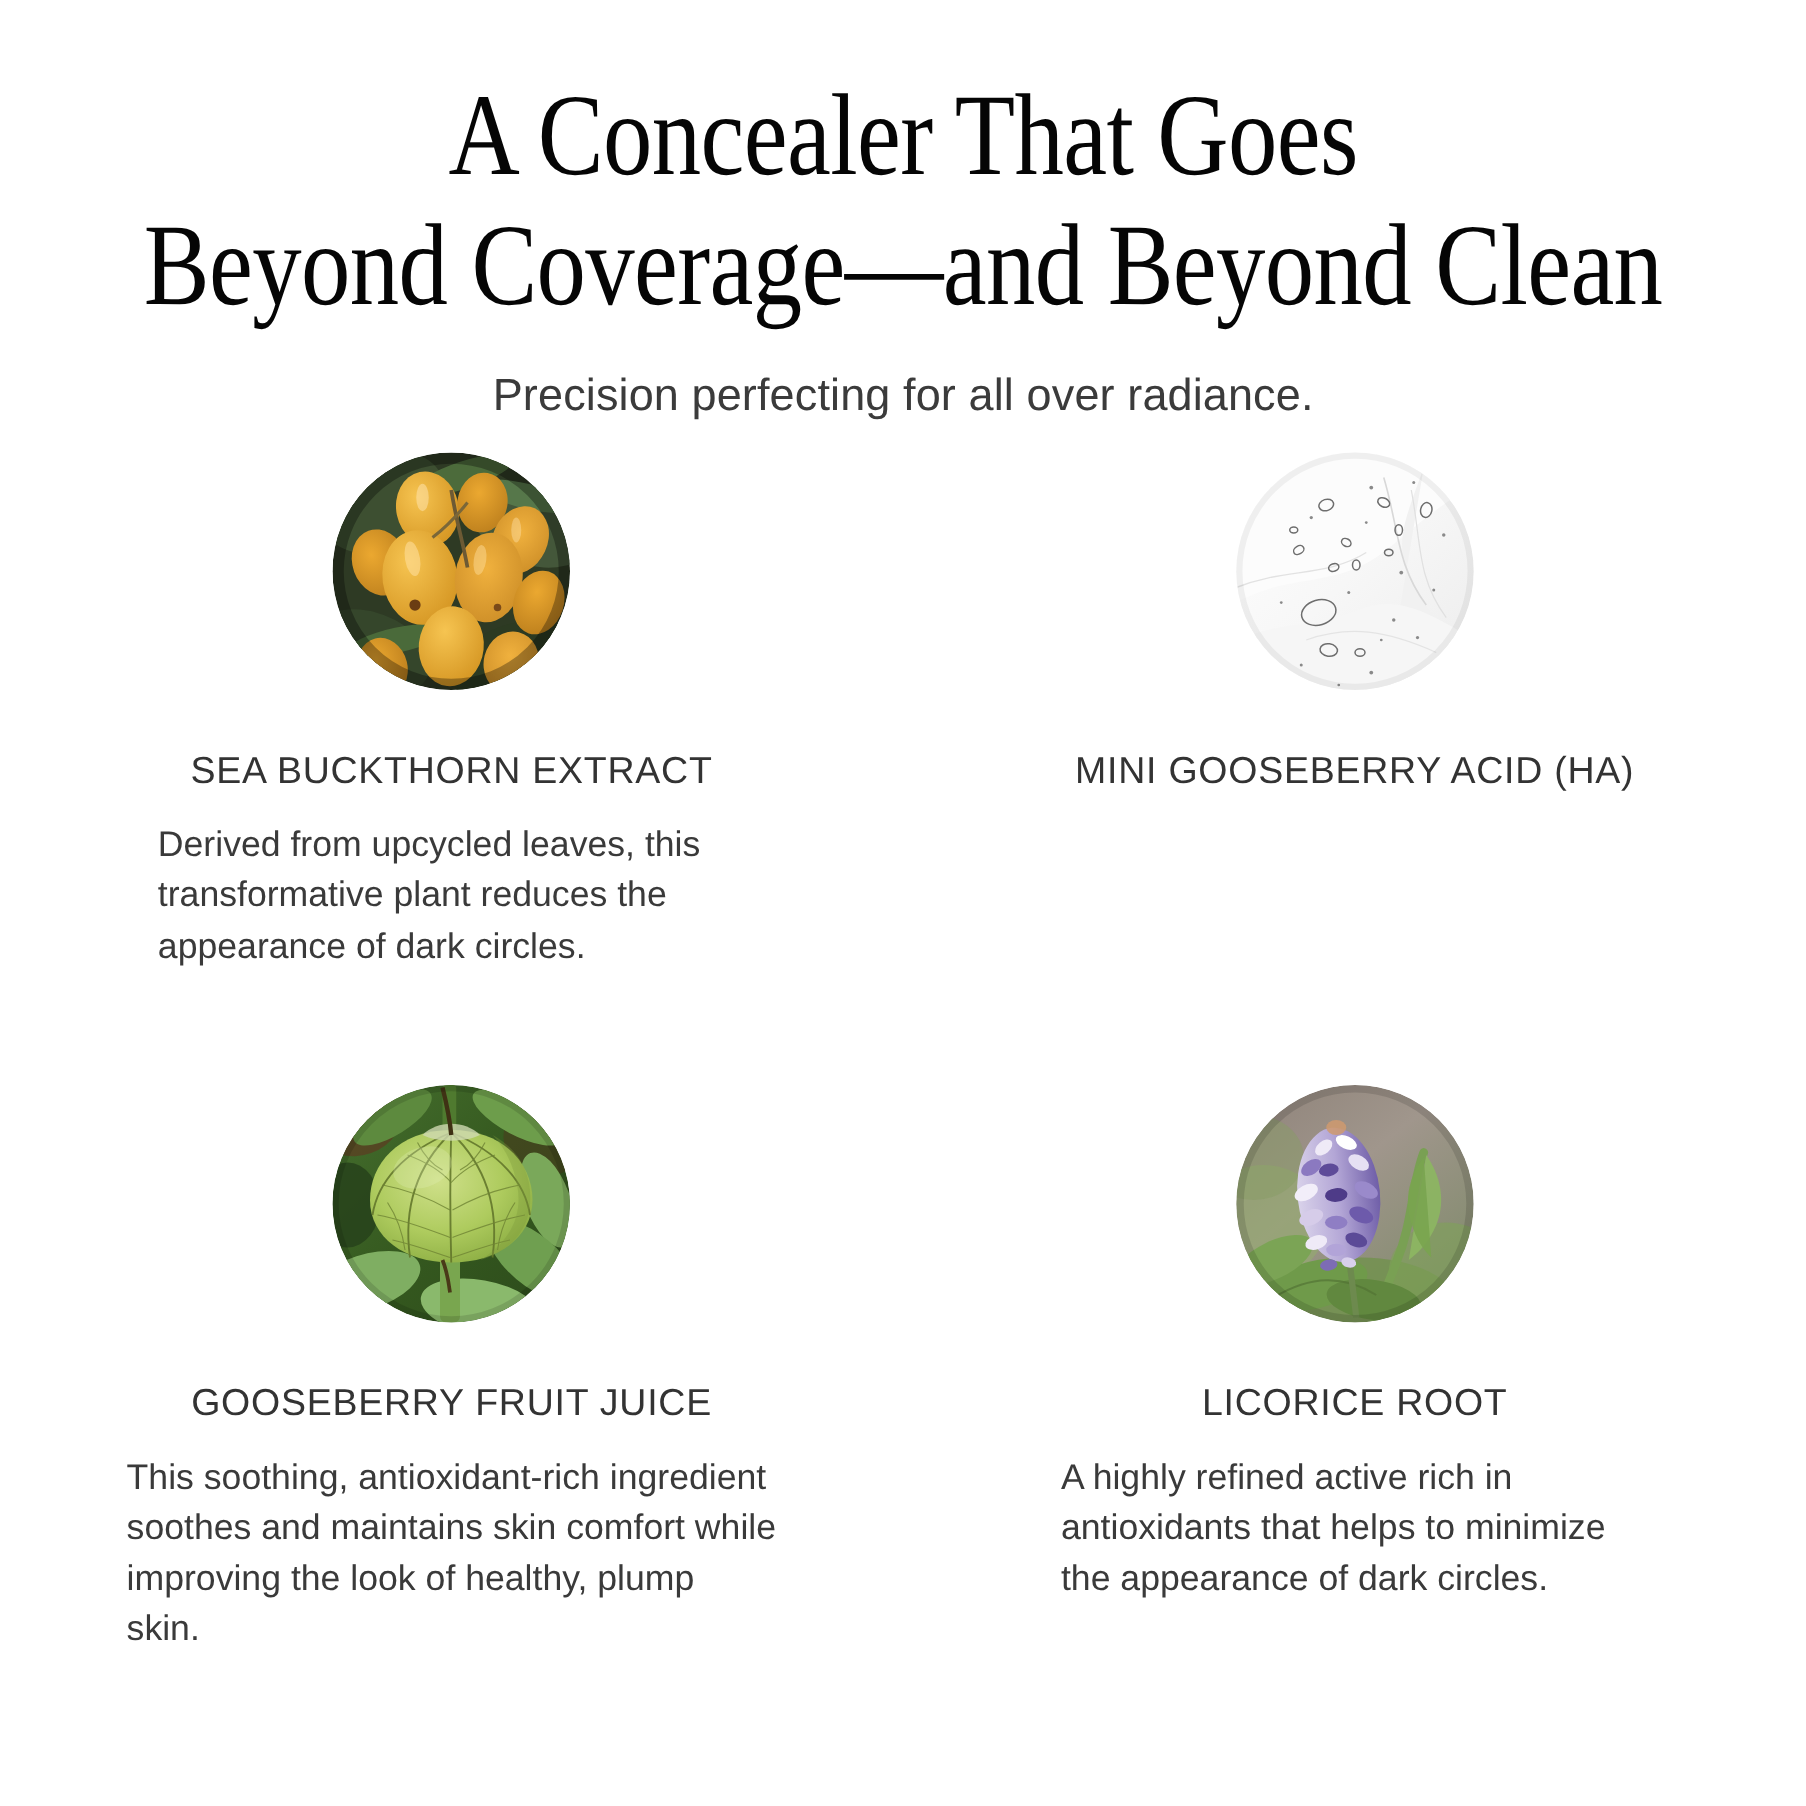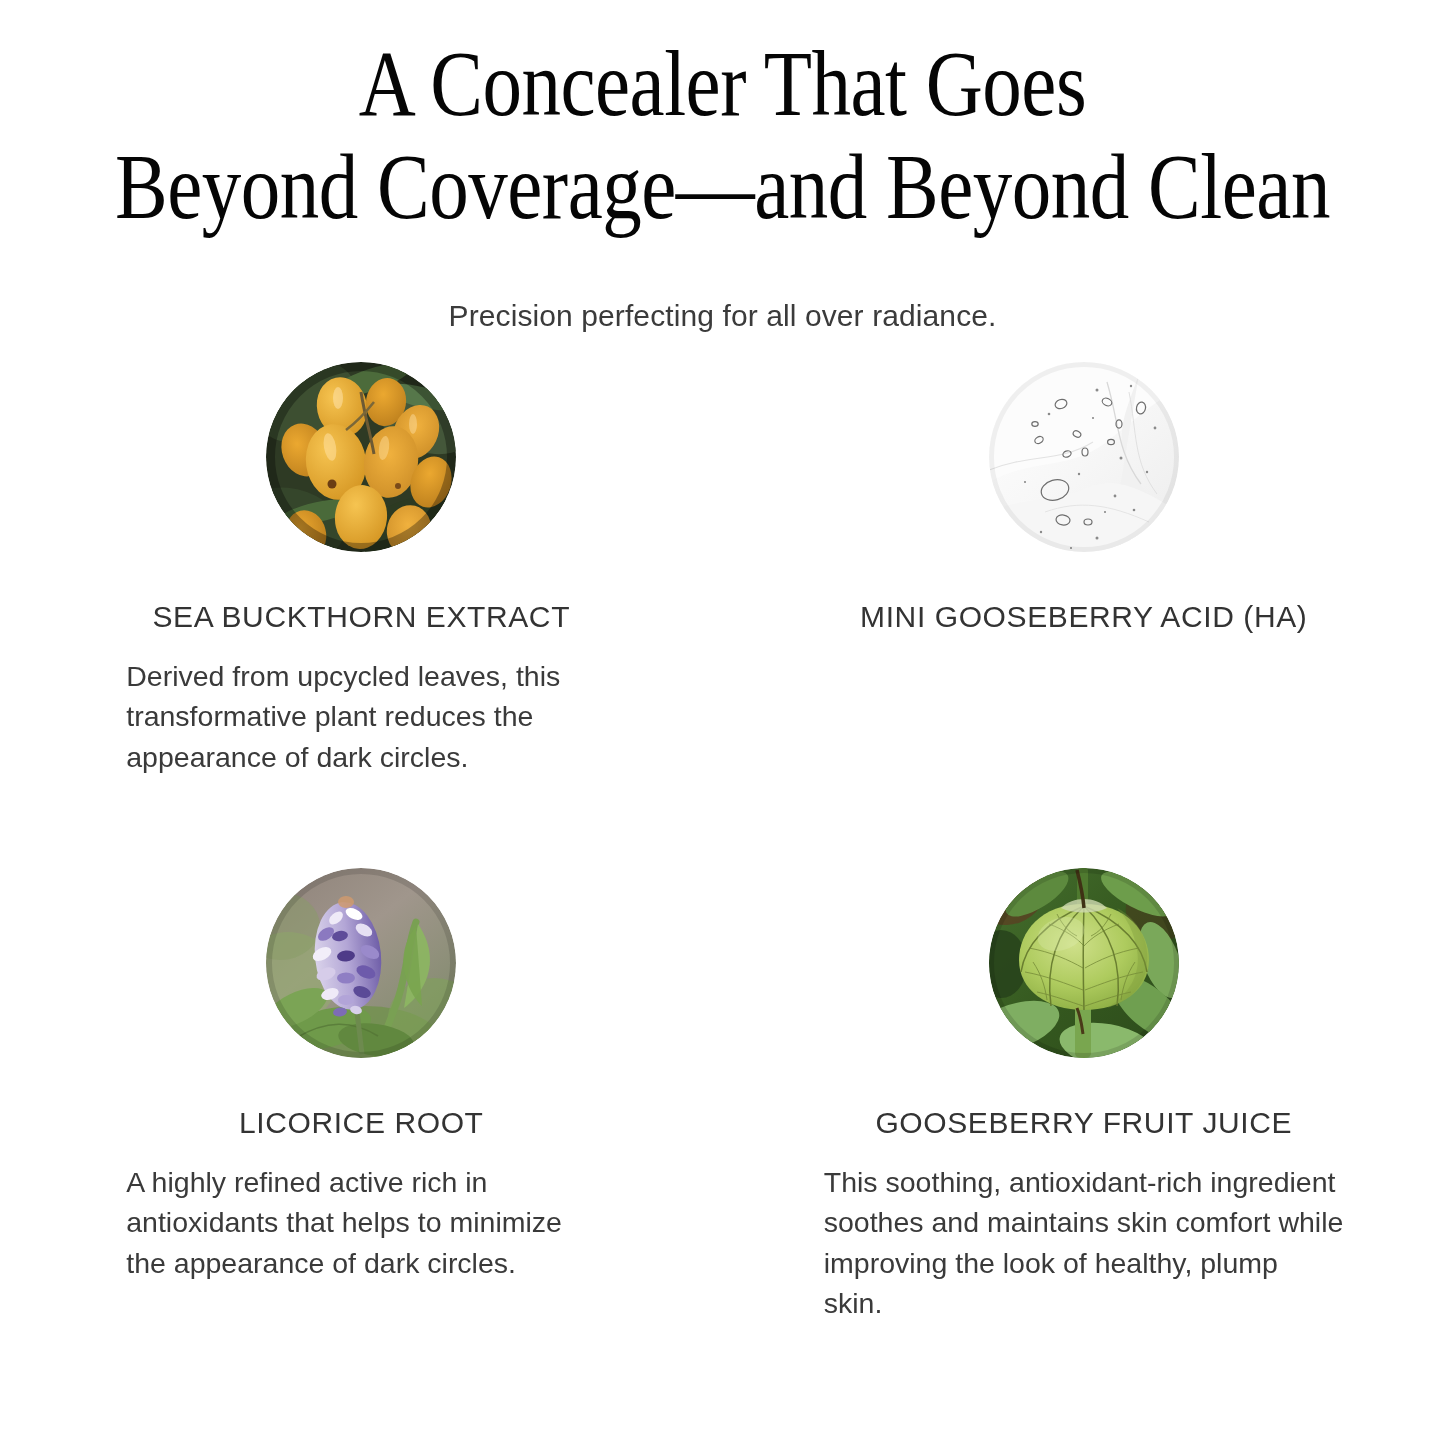--- a/index.html
+++ b/index.html
@@ -16,43 +16,43 @@
 
   .page {
     position: relative;
     width: 1445px;
     height: 1445px;
     box-sizing: border-box;
   }
 
   
   .header {
-    padding-top: 32px;
+    padding-top: 58px;
     text-align: center;
   }
   .headline {
     font-family: "Liberation Serif", "DejaVu Serif", serif;
     font-size: 79px;
     line-height: 1.12;
     font-weight: 400;
     color: #050505;
     letter-spacing: -0.5px;
     margin: 0 auto;
     max-width: 1260px;
     transform: scaleY(1.18);
     transform-origin: top center;
   }
   .headline .line {
     display: block;
     white-space: nowrap;
   }
   .subhead {
-    margin-top: 90px;
+    margin-top: 60px;
     font-family: "Liberation Sans", sans-serif;
-    font-size: 30px;
+    font-size: 36px;
     font-weight: 400;
     color: #3b3b3b;
     letter-spacing: 0.1px;
   }
 
   
   .grid {
     position: absolute;
     top: 362px;
     left: 0;
@@ -239,20 +239,99 @@
               <circle cx="158" cy="110" r="1.2"></circle>
                 <circle cx="82" cy="186" r="1.1"></circle>
             </g>
             <circle cx="95" cy="95" r="95" fill="none" stroke="rgba(0,0,0,0.05)" stroke-width="10"></circle>
           </g>
         </svg>
       </div>
       <div class="card-title">MINI GOOSEBERRY ACID (HA)</div>
     </div>
 
+    <div class="card col-right row-bottom">
+      <div class="circle-wrap">
+        <svg width="190" height="190" viewBox="0 0 190 190" xmlns="http://www.w3.org/2000/svg">
+          <defs>
+            <clipPath id="cl4">
+                <circle cx="95" cy="95" r="95"></circle>
+              </clipPath>
+            <radialGradient id="husk" cx="0.42" cy="0.38" r="0.72">
+              <stop offset="0" stop-color="#cfe08a"></stop>
+              <stop offset="0.55" stop-color="#aecb5e"></stop>
+              <stop offset="1" stop-color="#87a93f"></stop>
+            </radialGradient>
+            <linearGradient id="gbbg" x1="0" y1="0" x2="1" y2="1">
+              <stop offset="0" stop-color="#46702f"></stop>
+              <stop offset="0.5" stop-color="#35591f"></stop>
+              <stop offset="1" stop-color="#2c4a1b"></stop>
+            </linearGradient>
+          </defs>
+          <g clip-path="url(#cl4)">
+            <rect width="190" height="190" fill="url(#gbbg)"></rect>
+
+            <ellipse cx="22" cy="30" rx="34" ry="26" fill="#5c3e22" opacity="0.75" transform="rotate(-20 22 30)"></ellipse>
+            <ellipse cx="168" cy="44" rx="32" ry="28" fill="#4b3a1e" opacity="0.55" transform="rotate(25 168 44)"></ellipse>
+            <ellipse cx="12" cy="96" rx="26" ry="34" fill="#26401a" opacity="0.8"></ellipse>
+
+            <ellipse cx="48" cy="26" rx="36" ry="14" fill="#5d8a3e" transform="rotate(-32 48 26)"></ellipse>
+            <ellipse cx="148" cy="26" rx="40" ry="14" fill="#6d9d4b" transform="rotate(28 148 26)"></ellipse>
+            <ellipse cx="172" cy="92" rx="40" ry="18" fill="#7aa85a" transform="rotate(70 172 92)"></ellipse>
+            <ellipse cx="160" cy="140" rx="44" ry="20" fill="#6f9f50" transform="rotate(40 160 140)"></ellipse>
+            <ellipse cx="26" cy="158" rx="46" ry="22" fill="#7fae62" transform="rotate(-18 26 158)"></ellipse>
+            <ellipse cx="118" cy="178" rx="48" ry="22" fill="#8ab96c" transform="rotate(10 118 178)"></ellipse>
+
+            <rect x="88" y="0" width="11" height="44" fill="#4f7a2f" rx="3"></rect>
+            <rect x="86" y="124" width="16" height="66" fill="#79a64f" rx="5"></rect>
+
+            <path d="M95 36
+                     C 52 36, 30 64, 30 92
+                     C 30 122, 58 142, 95 142
+                     C 132 142, 160 122, 160 92
+                     C 160 64, 138 36, 95 36 Z" fill="url(#husk)"></path>
+
+            <g stroke="#63772c" stroke-width="1.5" fill="none" opacity="0.9">
+              <path d="M95 36 C 94 70, 94 106, 95 142"></path>
+              <path d="M95 38 C 70 62, 56 94, 62 138"></path>
+              <path d="M95 38 C 120 62, 134 94, 128 138"></path>
+              <path d="M95 38 C 56 54, 36 78, 32 104"></path>
+              <path d="M95 38 C 134 54, 154 78, 158 104"></path>
+            </g>
+            <g stroke="#6f8434" stroke-width="0.9" fill="none" opacity="0.8">
+              <path d="M60 56 C 76 62, 88 70, 95 78"></path>
+              <path d="M130 56 C 114 62, 102 70, 95 78"></path>
+              <path d="M40 80 C 62 84, 80 92, 94 100"></path>
+              <path d="M150 80 C 128 84, 110 92, 96 100"></path>
+              <path d="M36 104 C 58 108, 78 116, 94 122"></path>
+              <path d="M154 104 C 132 108, 112 116, 96 122"></path>
+              <path d="M48 124 C 66 128, 82 134, 94 138"></path>
+              <path d="M142 124 C 124 128, 108 134, 96 138"></path>
+              <path d="M68 46 C 74 58, 80 64, 88 68"></path>
+              <path d="M122 46 C 116 58, 110 64, 102 68"></path>
+              <path d="M44 94 C 52 106, 56 118, 58 132"></path>
+              <path d="M146 94 C 138 106, 134 118, 132 132"></path>
+            </g>
+
+            <ellipse cx="72" cy="66" rx="24" ry="16" fill="#e3efb6" opacity="0.28" transform="rotate(-18 72 66)"></ellipse>
+
+            <path d="M128 40 C 150 52, 160 72, 158 96 C 156 118, 140 134, 118 140 C 142 126, 152 104, 148 82 C 145 64, 138 50, 128 40 Z" fill="#7e9a3c" opacity="0.35"></path>
+
+            <path d="M72 40 C 84 28, 106 28, 118 40 C 106 46, 84 46, 72 40 Z" fill="#cfd9b2" opacity="0.8"></path>
+            <path d="M88 2 C 92 18, 94 28, 95 40" stroke="#3f3114" stroke-width="3.5" fill="none"></path>
+
+            <path d="M88 140 C 92 150, 93 158, 94 166" stroke="#4a3a18" stroke-width="3" fill="none"></path>
+            <circle cx="95" cy="95" r="95" fill="none" stroke="rgba(0,0,0,0.12)" stroke-width="10"></circle>
+          </g>
+        </svg>
+      </div>
+      <div class="card-title">GOOSEBERRY FRUIT JUICE</div>
+      <div class="card-body">This soothing, antioxidant-rich ingredient soothes and maintains skin comfort while improving the look of healthy, plump skin.</div>
+    </div>
+
     <div class="card col-left row-bottom">
       <div class="circle-wrap">
         <svg width="190" height="190" viewBox="0 0 190 190" xmlns="http://www.w3.org/2000/svg">
           <defs>
             <clipPath id="cl3">
                 <circle cx="95" cy="95" r="95"></circle>
               </clipPath>
             <linearGradient id="lbg" x1="0" y1="0" x2="0.8" y2="1">
               <stop offset="0" stop-color="#8e8279"></stop>
               <stop offset="0.45" stop-color="#a0968c"></stop>
@@ -304,93 +383,14 @@
             </g>
             <ellipse cx="80" cy="34" rx="8" ry="6" fill="#cf9a6e" opacity="0.85"></ellipse>
             <circle cx="95" cy="95" r="95" fill="none" stroke="rgba(0,0,0,0.12)" stroke-width="12"></circle>
           </g>
         </svg>
       </div>
       <div class="card-title">LICORICE ROOT</div>
       <div class="card-body">A highly refined active rich in antioxidants that helps to minimize the appearance of dark circles.</div>
     </div>
 
-    <div class="card col-right row-bottom">
-      <div class="circle-wrap">
-        <svg width="190" height="190" viewBox="0 0 190 190" xmlns="http://www.w3.org/2000/svg">
-          <defs>
-            <clipPath id="cl4">
-                <circle cx="95" cy="95" r="95"></circle>
-              </clipPath>
-            <radialGradient id="husk" cx="0.42" cy="0.38" r="0.72">
-              <stop offset="0" stop-color="#cfe08a"></stop>
-              <stop offset="0.55" stop-color="#aecb5e"></stop>
-              <stop offset="1" stop-color="#87a93f"></stop>
-            </radialGradient>
-            <linearGradient id="gbbg" x1="0" y1="0" x2="1" y2="1">
-              <stop offset="0" stop-color="#46702f"></stop>
-              <stop offset="0.5" stop-color="#35591f"></stop>
-              <stop offset="1" stop-color="#2c4a1b"></stop>
-            </linearGradient>
-          </defs>
-          <g clip-path="url(#cl4)">
-            <rect width="190" height="190" fill="url(#gbbg)"></rect>
-
-            <ellipse cx="22" cy="30" rx="34" ry="26" fill="#5c3e22" opacity="0.75" transform="rotate(-20 22 30)"></ellipse>
-            <ellipse cx="168" cy="44" rx="32" ry="28" fill="#4b3a1e" opacity="0.55" transform="rotate(25 168 44)"></ellipse>
-            <ellipse cx="12" cy="96" rx="26" ry="34" fill="#26401a" opacity="0.8"></ellipse>
-
-            <ellipse cx="48" cy="26" rx="36" ry="14" fill="#5d8a3e" transform="rotate(-32 48 26)"></ellipse>
-            <ellipse cx="148" cy="26" rx="40" ry="14" fill="#6d9d4b" transform="rotate(28 148 26)"></ellipse>
-            <ellipse cx="172" cy="92" rx="40" ry="18" fill="#7aa85a" transform="rotate(70 172 92)"></ellipse>
-            <ellipse cx="160" cy="140" rx="44" ry="20" fill="#6f9f50" transform="rotate(40 160 140)"></ellipse>
-            <ellipse cx="26" cy="158" rx="46" ry="22" fill="#7fae62" transform="rotate(-18 26 158)"></ellipse>
-            <ellipse cx="118" cy="178" rx="48" ry="22" fill="#8ab96c" transform="rotate(10 118 178)"></ellipse>
-
-            <rect x="88" y="0" width="11" height="44" fill="#4f7a2f" rx="3"></rect>
-            <rect x="86" y="124" width="16" height="66" fill="#79a64f" rx="5"></rect>
-
-            <path d="M95 36
-                     C 52 36, 30 64, 30 92
-                     C 30 122, 58 142, 95 142
-                     C 132 142, 160 122, 160 92
-                     C 160 64, 138 36, 95 36 Z" fill="url(#husk)"></path>
-
-            <g stroke="#63772c" stroke-width="1.5" fill="none" opacity="0.9">
-              <path d="M95 36 C 94 70, 94 106, 95 142"></path>
-              <path d="M95 38 C 70 62, 56 94, 62 138"></path>
-              <path d="M95 38 C 120 62, 134 94, 128 138"></path>
-              <path d="M95 38 C 56 54, 36 78, 32 104"></path>
-              <path d="M95 38 C 134 54, 154 78, 158 104"></path>
-            </g>
-            <g stroke="#6f8434" stroke-width="0.9" fill="none" opacity="0.8">
-              <path d="M60 56 C 76 62, 88 70, 95 78"></path>
-              <path d="M130 56 C 114 62, 102 70, 95 78"></path>
-              <path d="M40 80 C 62 84, 80 92, 94 100"></path>
-              <path d="M150 80 C 128 84, 110 92, 96 100"></path>
-              <path d="M36 104 C 58 108, 78 116, 94 122"></path>
-              <path d="M154 104 C 132 108, 112 116, 96 122"></path>
-              <path d="M48 124 C 66 128, 82 134, 94 138"></path>
-              <path d="M142 124 C 124 128, 108 134, 96 138"></path>
-              <path d="M68 46 C 74 58, 80 64, 88 68"></path>
-              <path d="M122 46 C 116 58, 110 64, 102 68"></path>
-              <path d="M44 94 C 52 106, 56 118, 58 132"></path>
-              <path d="M146 94 C 138 106, 134 118, 132 132"></path>
-            </g>
-
-            <ellipse cx="72" cy="66" rx="24" ry="16" fill="#e3efb6" opacity="0.28" transform="rotate(-18 72 66)"></ellipse>
-
-            <path d="M128 40 C 150 52, 160 72, 158 96 C 156 118, 140 134, 118 140 C 142 126, 152 104, 148 82 C 145 64, 138 50, 128 40 Z" fill="#7e9a3c" opacity="0.35"></path>
-
-            <path d="M72 40 C 84 28, 106 28, 118 40 C 106 46, 84 46, 72 40 Z" fill="#cfd9b2" opacity="0.8"></path>
-            <path d="M88 2 C 92 18, 94 28, 95 40" stroke="#3f3114" stroke-width="3.5" fill="none"></path>
-
-            <path d="M88 140 C 92 150, 93 158, 94 166" stroke="#4a3a18" stroke-width="3" fill="none"></path>
-            <circle cx="95" cy="95" r="95" fill="none" stroke="rgba(0,0,0,0.12)" stroke-width="10"></circle>
-          </g>
-        </svg>
-      </div>
-      <div class="card-title">GOOSEBERRY FRUIT JUICE</div>
-      <div class="card-body">This soothing, antioxidant-rich ingredient soothes and maintains skin comfort while improving the look of healthy, plump skin.</div>
-    </div>
-
   </div>
 </div>
 
 </body></html>

